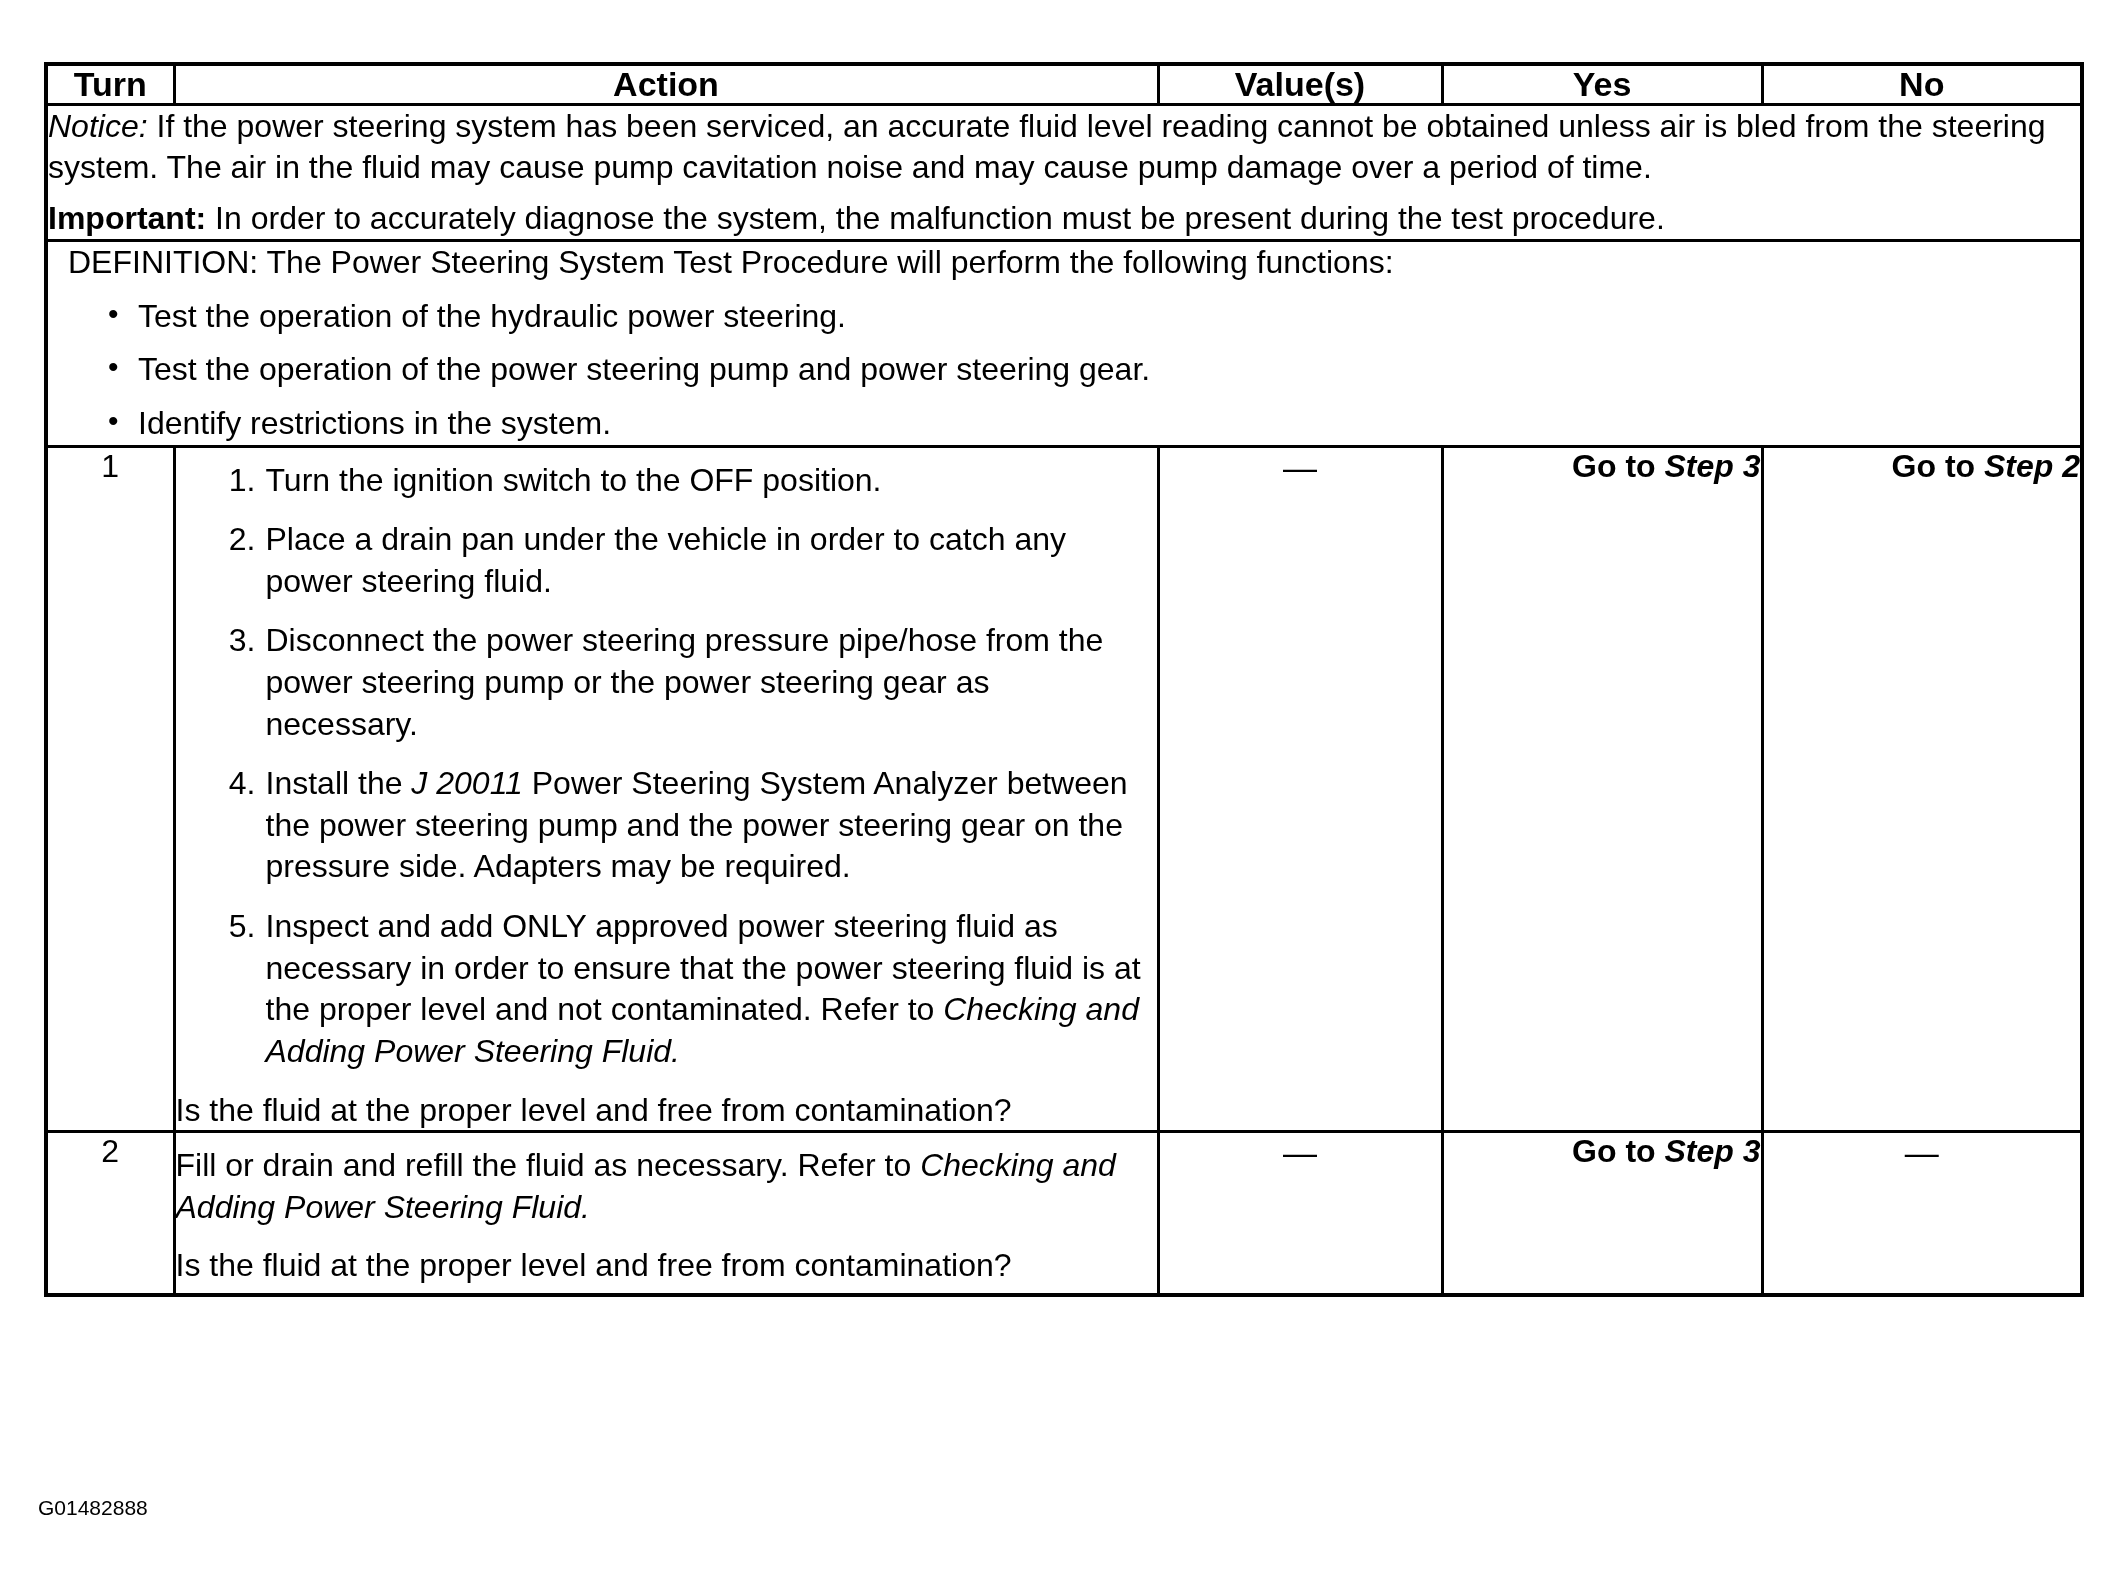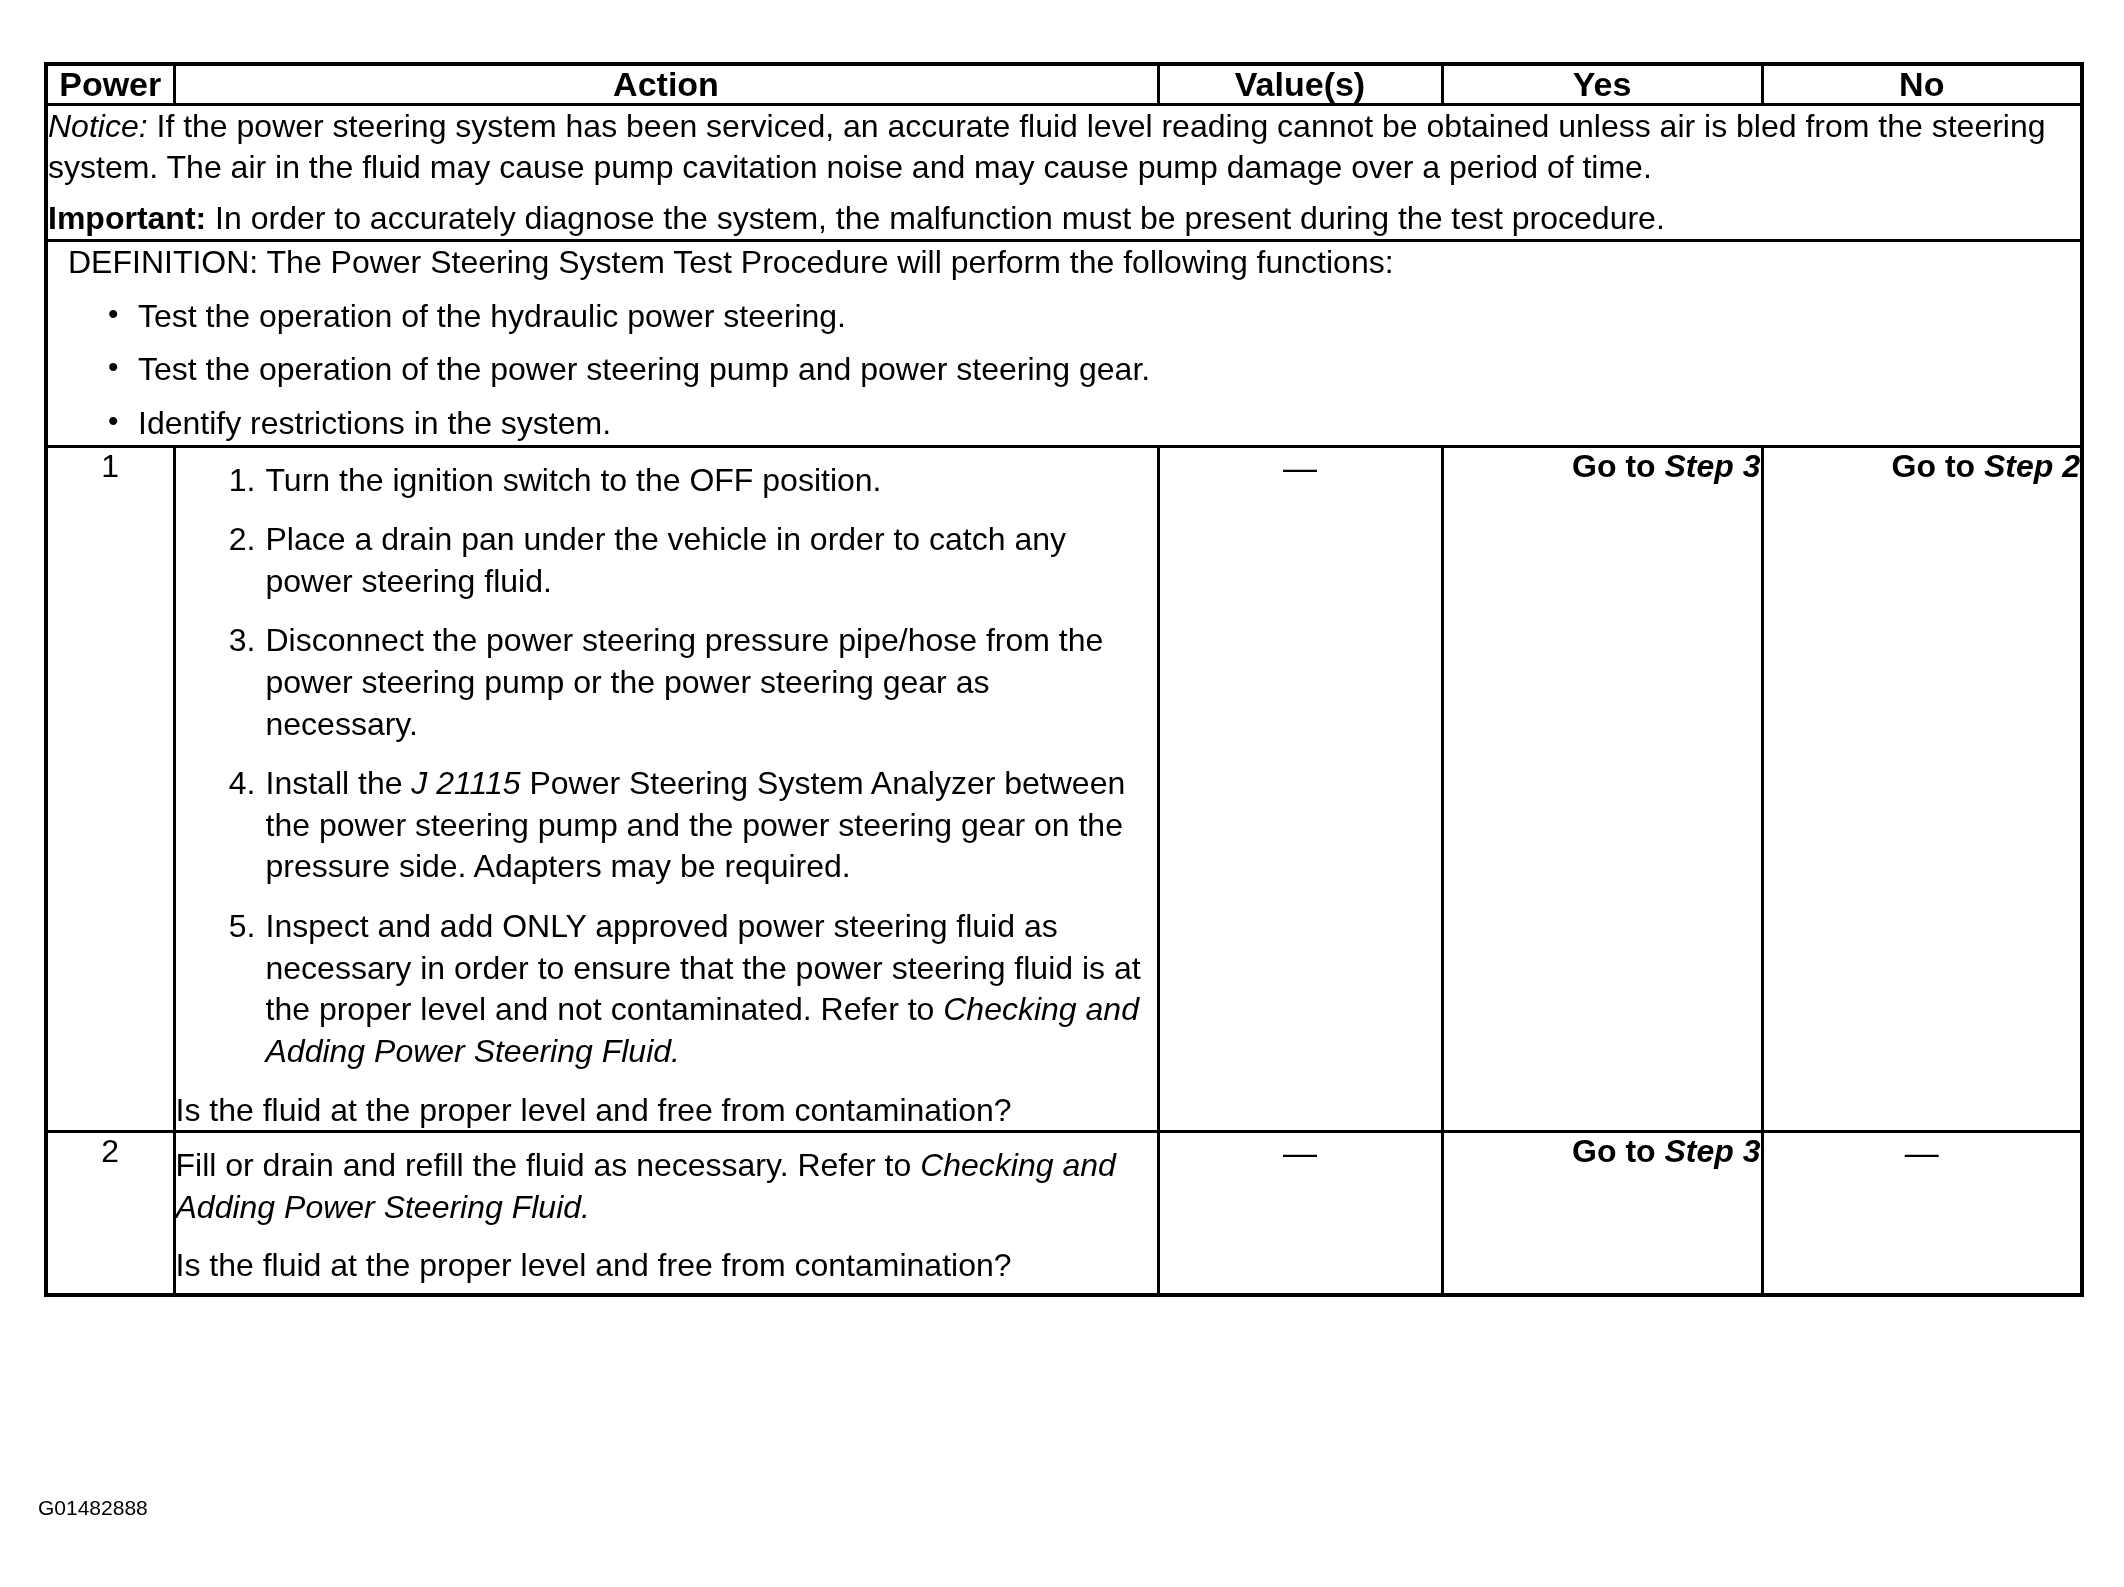--- a/index.html
+++ b/index.html
@@ -149,21 +149,21 @@
   <table class="proc">
     <colgroup>
       <col class="c-step">
       <col class="c-action">
       <col class="c-value">
       <col class="c-yes">
       <col class="c-no">
     </colgroup>
     <thead>
       <tr>
-        <th>Power</th>
+        <th>Turn</th>
         <th>Action</th>
         <th>Value(s)</th>
         <th>Yes</th>
         <th>No</th>
       </tr>
     </thead>
     <tbody>
       <tr>
         <td class="banner" colspan="5">
           <p><span class="lead-i">Notice:</span><span> If the power steering system has been serviced, an accurate fluid level reading cannot be obtained unless air is bled from the steering system. The air in the fluid may cause pump cavitation noise and may cause pump damage over a period of time.</span></p>
@@ -182,21 +182,21 @@
         </td>
       </tr>
 
       <tr>
         <td class="stepnum">1</td>
         <td class="actioncell">
           <ol class="steps">
             <li>Turn the ignition switch to the OFF position.</li>
             <li>Place a drain pan under the vehicle in order to catch any power steering fluid.</li>
             <li>Disconnect the power steering pressure pipe/hose from the power steering pump or the power steering gear as necessary.</li>
-            <li>Install the <span class="italic">J 21115</span> Power Steering System Analyzer between the power steering pump and the power steering gear on the pressure side. Adapters may be required.</li>
+            <li>Install the <span class="italic">J 20011</span> Power Steering System Analyzer between the power steering pump and the power steering gear on the pressure side. Adapters may be required.</li>
             <li>Inspect and add ONLY approved power steering fluid as necessary in order to ensure that the power steering fluid is at the proper level and not contaminated. Refer to <span class="italic">Checking and Adding Power Steering Fluid.</span></li>
           </ol>
           <div class="question">Is the fluid at the proper level and free from contamination?</div>
         </td>
         <td class="valuecell">—</td>
         <td class="gotocell">Go to <span class="italic">Step 3</span></td>
         <td class="gotocell">Go to <span class="italic">Step 2</span></td>
       </tr>
 
       <tr class="row2">

